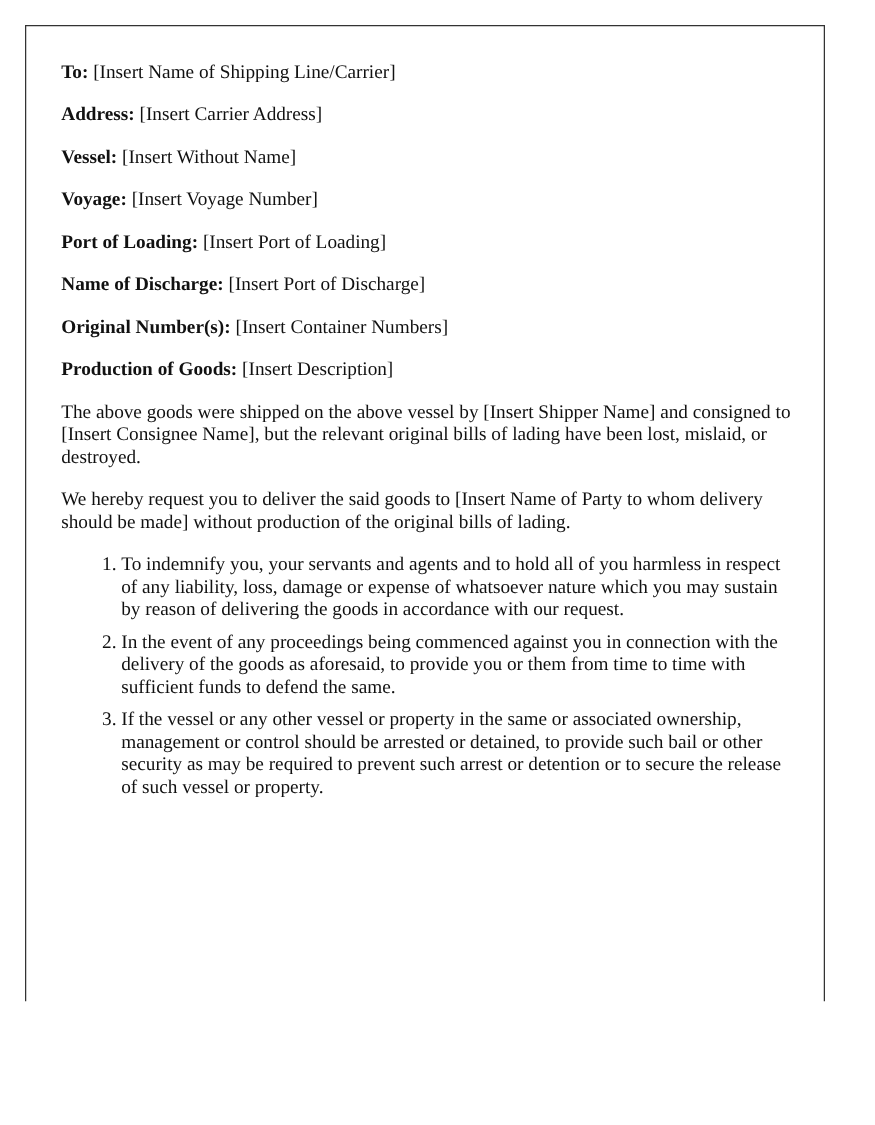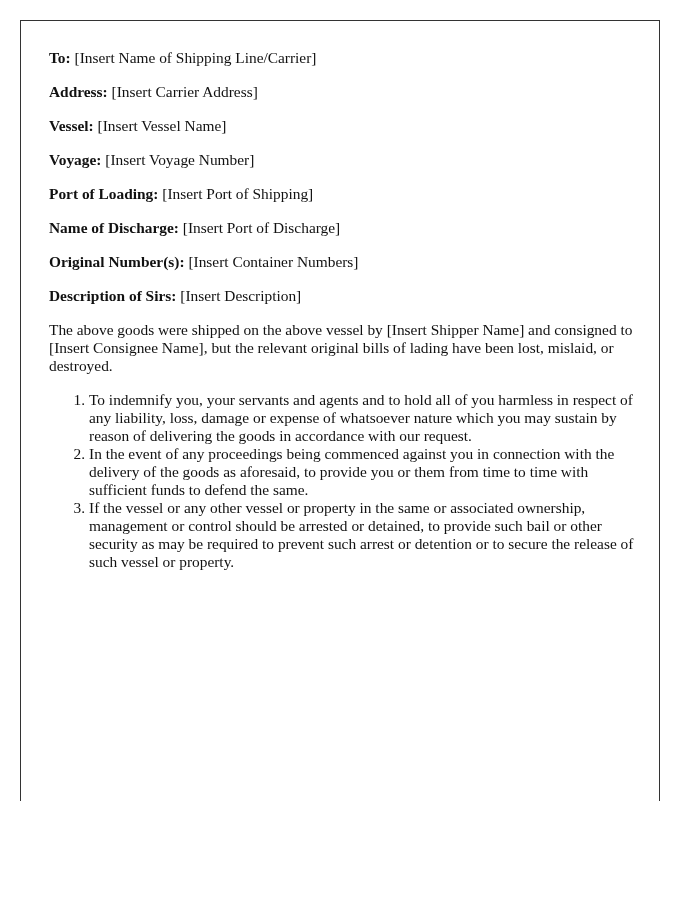--- a/index.html
+++ b/index.html
@@ -40,52 +40,53 @@
       margin: 0 0 16px 0;
     }
     .label {
       font-weight: bold;
     }
     ol.terms {
       margin: 0;
       padding-left: 40px;
     }
     ol.terms li {
-      margin: 0;
+      margin: 8px;
       padding-left: 0;
     }
   </style>
 </head>
 <body>
 
 <div class="page">
   <div class="content">
 
     <p class="field"><span class="label">To:</span> <span>[Insert Name of Shipping Line/Carrier]</span></p>
 
     <p class="field"><span class="label">Address:</span> <span>[Insert Carrier Address]</span></p>
 
 
 
-    <p class="field"><span class="label">Vessel:</span> <span>[Insert Vessel Name]</span></p>
+    <p class="field"><span class="label">Vessel:</span> <span>[Insert Without Name]</span></p>
 
     <p class="field"><span class="label">Voyage:</span> <span>[Insert Voyage Number]</span></p>
 
-    <p class="field"><span class="label">Port of Loading:</span> <span>[Insert Port of Shipping]</span></p>
+    <p class="field"><span class="label">Port of Loading:</span> <span>[Insert Port of Loading]</span></p>
 
     <p class="field"><span class="label">Name of Discharge:</span> <span>[Insert Port of Discharge]</span></p>
 
 
     <p class="field"><span class="label">Original Number(s):</span> <span>[Insert Container Numbers]</span></p>
 
-    <p class="field"><span class="label">Description of Sirs:</span> <span>[Insert Description]</span></p>
+    <p class="field"><span class="label">Production of Goods:</span> <span>[Insert Description]</span></p>
 
 
     <p class="para">The above goods were shipped on the above vessel by [Insert Shipper Name] and consigned to [Insert Consignee Name], but the relevant original bills of lading have been lost, mislaid, or destroyed.</p>
 
+    <p class="para">We hereby request you to deliver the said goods to [Insert Name of Party to whom delivery should be made] without production of the original bills of lading.</p>
 
 
     <ol class="terms">
       <li>To indemnify you, your servants and agents and to hold all of you harmless in respect of any liability, loss, damage or expense of whatsoever nature which you may sustain by reason of delivering the goods in accordance with our request.</li>
       <li>In the event of any proceedings being commenced against you in connection with the delivery of the goods as aforesaid, to provide you or them from time to time with sufficient funds to defend the same.</li>
       <li>If the vessel or any other vessel or property in the same or associated ownership, management or control should be arrested or detained, to provide such bail or other security as may be required to prevent such arrest or detention or to secure the release of such vessel or property.</li>
     </ol>
 
   </div>
 </div>

